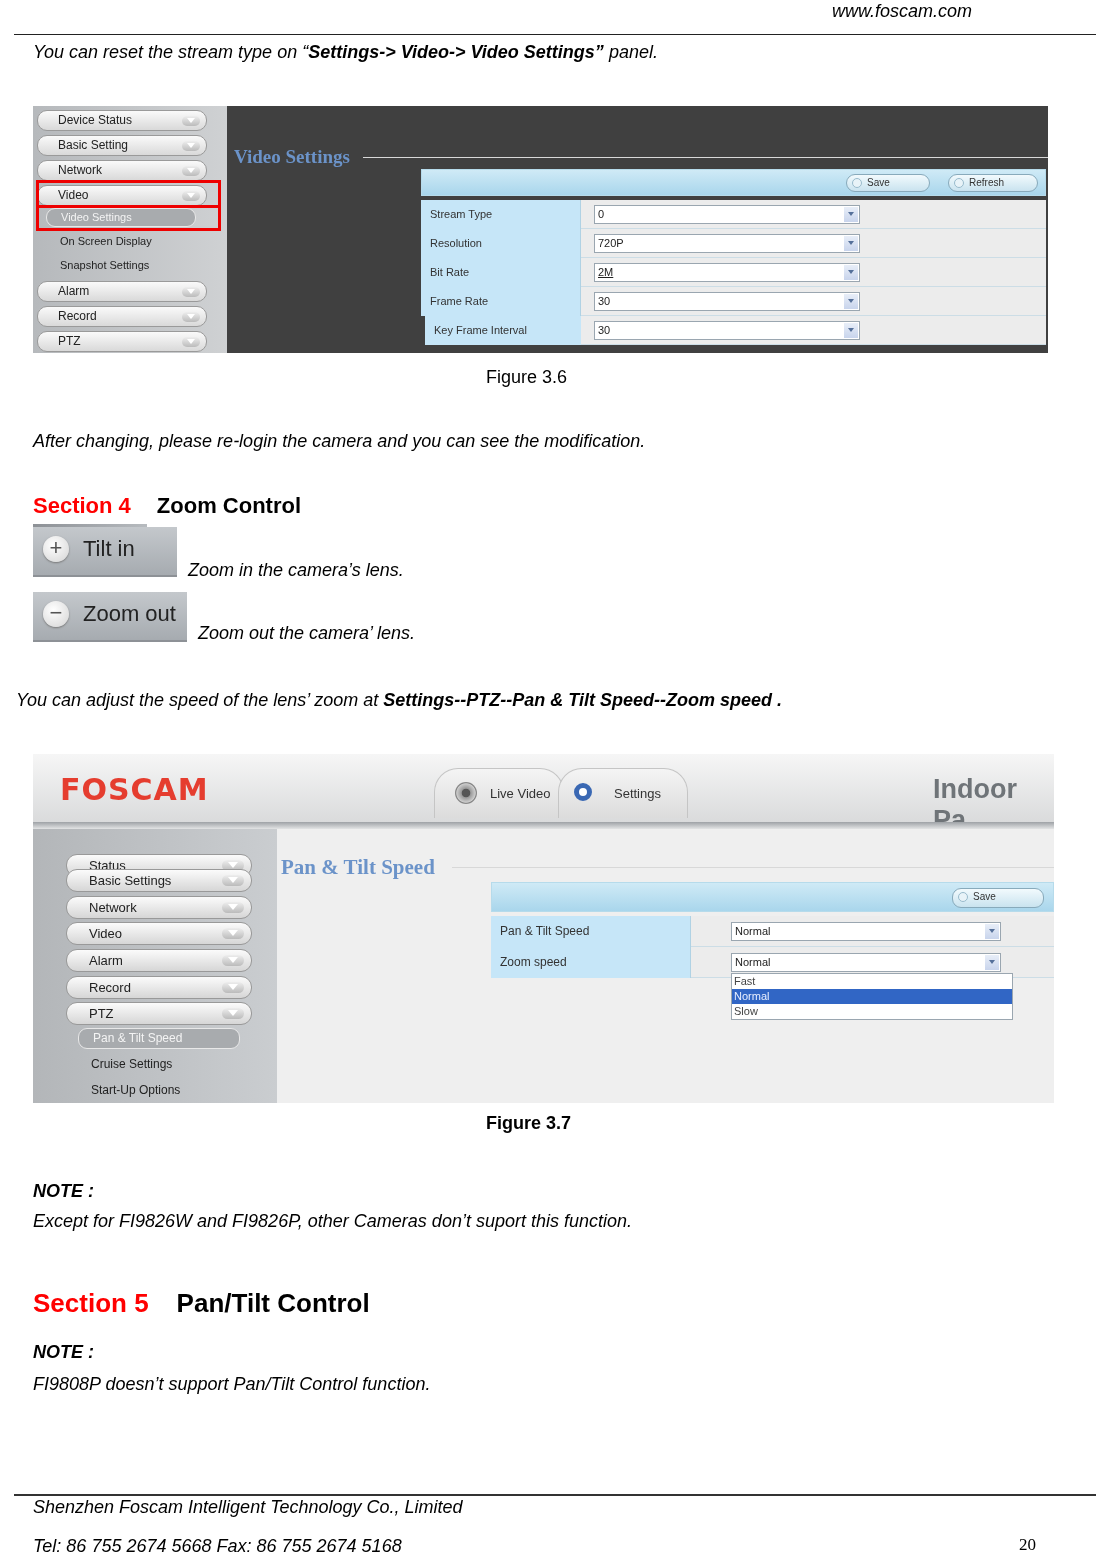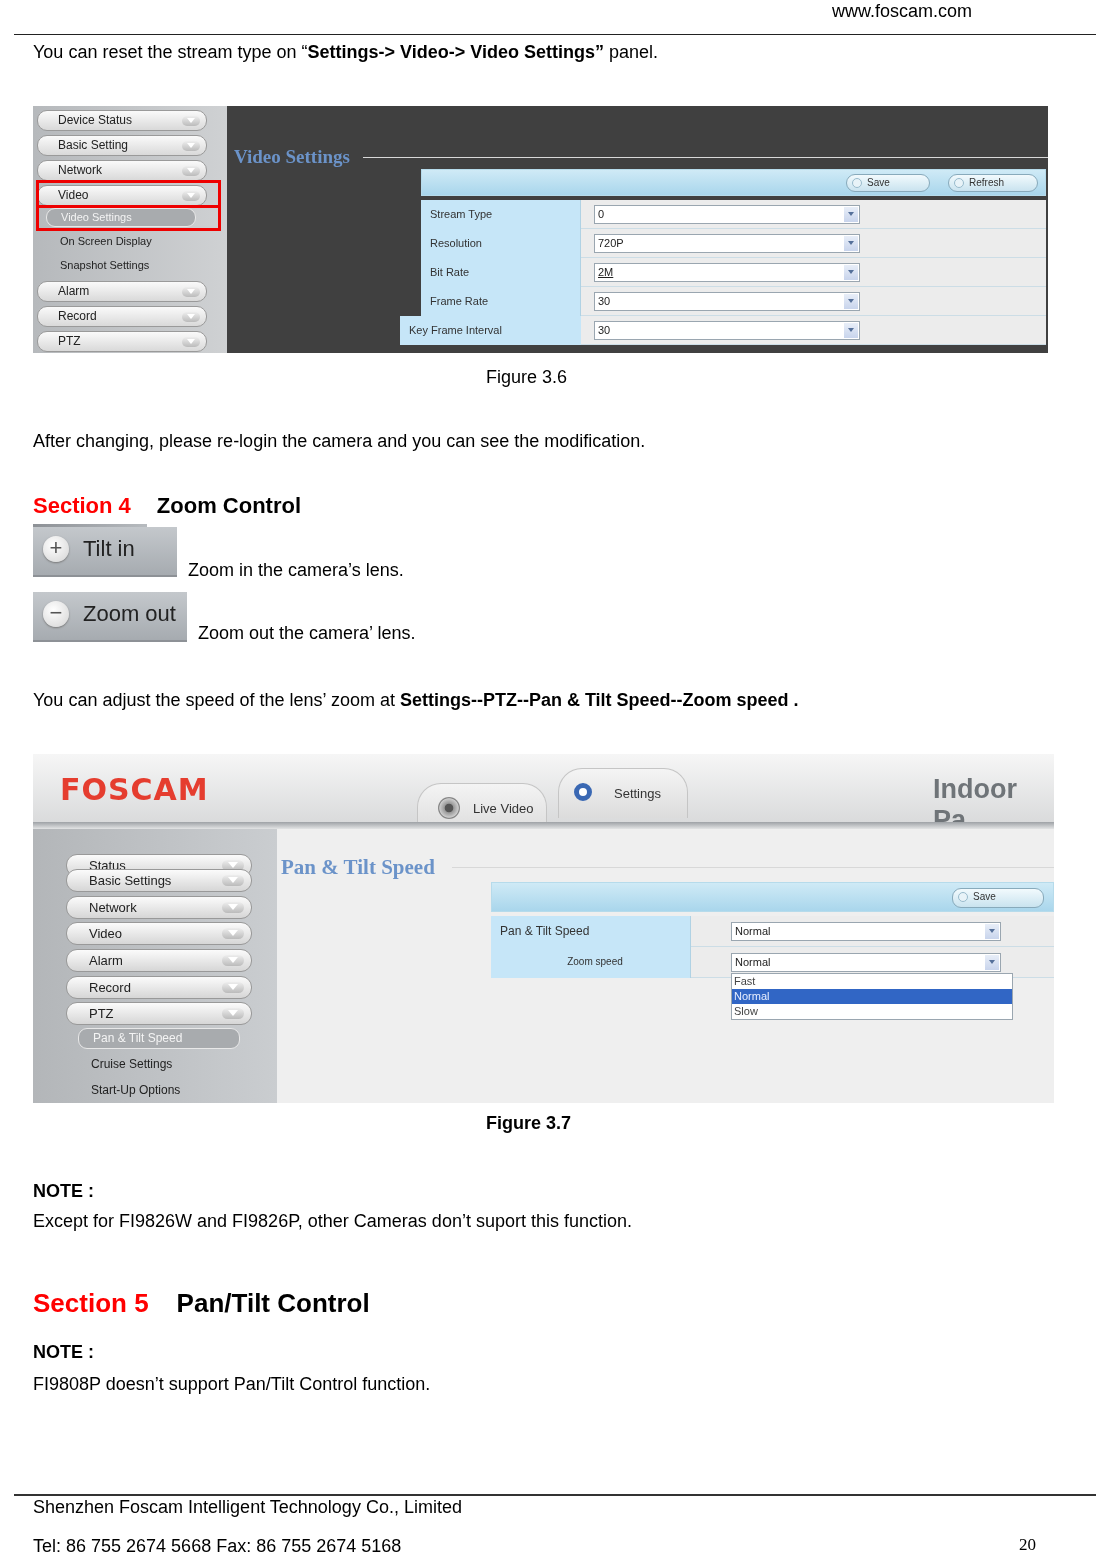--- a/index.html
+++ b/index.html
@@ -1,18 +1,18 @@
 <!DOCTYPE html>
 <html><head>
 <meta charset="utf-8">
 <style>
   * { box-sizing: border-box; margin: 0; padding: 0; }
   body { width: 1096px; height: 1553px; background: #ffffff; position: relative; font-family: "Liberation Sans", sans-serif; color: #000; overflow: hidden; }
   .abs { position: absolute; }
-  .txt { font-size: 18px; line-height: 22px; white-space: nowrap; }
+  .txt { font-size: 18px; line-height: 22px; white-space: nowrap; font-style: italic; }
   .bold { font-weight: bold; }
   .rule { position: absolute; height: 2px; background: #333; }
   .red { color: #ff0000; }
 
   
   .fig36 { left: 33px; top: 106px; width: 1015px; height: 247px; background: #404040; overflow: hidden; }
   .side36 { position: absolute; left: 0; top: 0; width: 194px; height: 247px; background: linear-gradient(90deg,#b6b9bc,#cfd1d3); }
   .pill { position: absolute; height: 21px; border-radius: 10px; background: linear-gradient(#fafafa,#d9d9d9); border: 1px solid #9a9a9a; font-size: 12px; color: #222; padding-left: 20px; line-height: 19px; }
   .pill .arr { position: absolute; right: 6px; top: 5px; width: 18px; height: 10px; border-radius: 5px; background: linear-gradient(#eee,#bbb); }
   .pill .arr:after { content: ""; position: absolute; left: 5px; top: 2px; border-left: 4px solid transparent; border-right: 4px solid transparent; border-top: 5px solid #fff; }
@@ -96,21 +96,21 @@
   <div class="sel" style="left:561px; top:128px; width:266px;"><span>720P</span><span class="chev"></span></div>
 
   <div class="flabel" style="left:388px; top:152px; width:160px; height:29px;">Bit Rate</div>
   <div class="fvalbg" style="left:548px; top:152px; width:465px; height:29px; border-bottom:1px solid #ccdde6;"></div>
   <div class="sel" style="left:561px; top:157px; width:266px;text-decoration:underline;"><span>2M</span><span class="chev"></span></div>
 
   <div class="flabel" style="left:388px; top:181px; width:160px; height:29px;">Frame Rate</div>
   <div class="fvalbg" style="left:548px; top:181px; width:465px; height:29px; border-bottom:1px solid #ccdde6;"></div>
   <div class="sel" style="left:561px; top:186px; width:266px;"><span>30</span><span class="chev"></span></div>
 
-  <div class="flabel" style="left:367px; top:210px; width:191px; height:29px;">Key Frame Interval</div>
+  <div class="flabel" style="left:392px; top:210px; width:191px; height:29px;">Key Frame Interval</div>
   <div class="fvalbg" style="left:548px; top:210px; width:465px; height:29px; border-bottom:1px solid #ccdde6;"></div>
   <div class="sel" style="left:561px; top:215px; width:266px;"><span>30</span><span class="chev"></span></div>
 </div>
 
 <div class="abs caption" style="left:486px; top:367px;">Figure 3.6</div>
 
 <div class="abs txt" style="left:33px; top:430px;">After changing, please re-login the camera and you can see the modification.</div>
 
 <div class="abs bold" style="left:33px; top:493px; font-size:22px;">
   <span class="red">Section 4</span><span style="display:inline-block; width:26px;"></span><span>Zoom Control</span>
@@ -120,28 +120,28 @@
 <div class="zbtn" style="left:33px; top:527px; width:144px; height:50px;">
   <span class="circ">+</span><span>Tilt in</span>
 </div>
 <div class="abs txt" style="left:188px; top:559px;">Zoom in the camera’s lens.</div>
 
 <div class="zbtn" style="left:33px; top:592px; width:154px; height:50px;">
   <span class="circ">−</span><span>Zoom out</span>
 </div>
 <div class="abs txt" style="left:198px; top:622px;">Zoom out the camera’ lens.</div>
 
-<div class="abs txt" style="left:33px; top:689px;">
+<div class="abs txt" style="left:16px; top:689px;">
   <span>You can adjust the speed of the lens’ zoom at </span><span class="bold">Settings--PTZ--Pan &amp; Tilt Speed--Zoom speed .</span>
 </div>
 
 <div class="abs fig37">
   <div class="hdr37">
     <div class="logo">FOSCAM</div>
-    <div class="tab" style="left:384px; width:130px; padding-left:55px;margin-top:15px;">
+    <div class="tab" style="left:401px; width:130px; padding-left:55px;">
       <span class="tabico" style="left:20px; top:13px; width:22px; height:22px; border-radius:50%; background:radial-gradient(circle,#555 25%,#999 30%,#ccc 60%,#888 65%);"></span>
       <span>Live Video</span>
     </div>
     <div class="tab" style="left:525px; width:130px; padding-left:55px;">
       <span class="tabico" style="left:15px; top:14px; width:18px; height:18px; border-radius:50%; border:5px solid #3a68b3; background:#fff;"></span>
       <span>Settings</span>
     </div>
     <div class="indoor">Indoor Pa</div>
   </div>
   <div class="bar37"></div>
@@ -161,21 +161,21 @@
 
   <div class="content37">
     <div class="ftitle" style="left:4px; top:26px; font-size:21px;">Pan &amp; Tilt Speed</div>
     <div class="fline" style="left:175px; top:38px; width:602px;"></div>
     <div class="tbar" style="left:214px; top:53px; width:563px; height:30px;">
       <div class="btnp" style="left:460px; top:5px; width:92px; height:20px;"><span class="dot"></span><span>Save</span></div>
     </div>
     <div class="flabel" style="left:214px; top:87px; width:200px; height:31px; font-size:12px; line-height:30px;">Pan &amp; Tilt Speed</div>
     <div class="fvalbg" style="left:414px; top:87px; width:363px; height:31px; border-bottom:1px solid #ccdde6;"></div>
     <div class="sel" style="left:454px; top:93px; width:270px;"><span>Normal</span><span class="chev"></span></div>
-    <div class="flabel" style="left:214px; top:118px; width:200px; height:31px; font-size:10px; line-height:30px;text-align:center;">Zoom speed</div>
+    <div class="flabel" style="left:214px; top:118px; width:200px; height:31px; font-size:12px; line-height:30px;">Zoom speed</div>
     <div class="fvalbg" style="left:414px; top:118px; width:363px; height:31px; border-bottom:1px solid #ccdde6;"></div>
     <div class="sel" style="left:454px; top:124px; width:270px;"><span>Normal</span><span class="chev"></span></div>
     <div class="dd" style="left:454px; top:144px; width:282px;">
       <div>Fast</div>
       <div class="hl">Normal</div>
       <div>Slow</div>
     </div>
   </div>
 </div>
 

